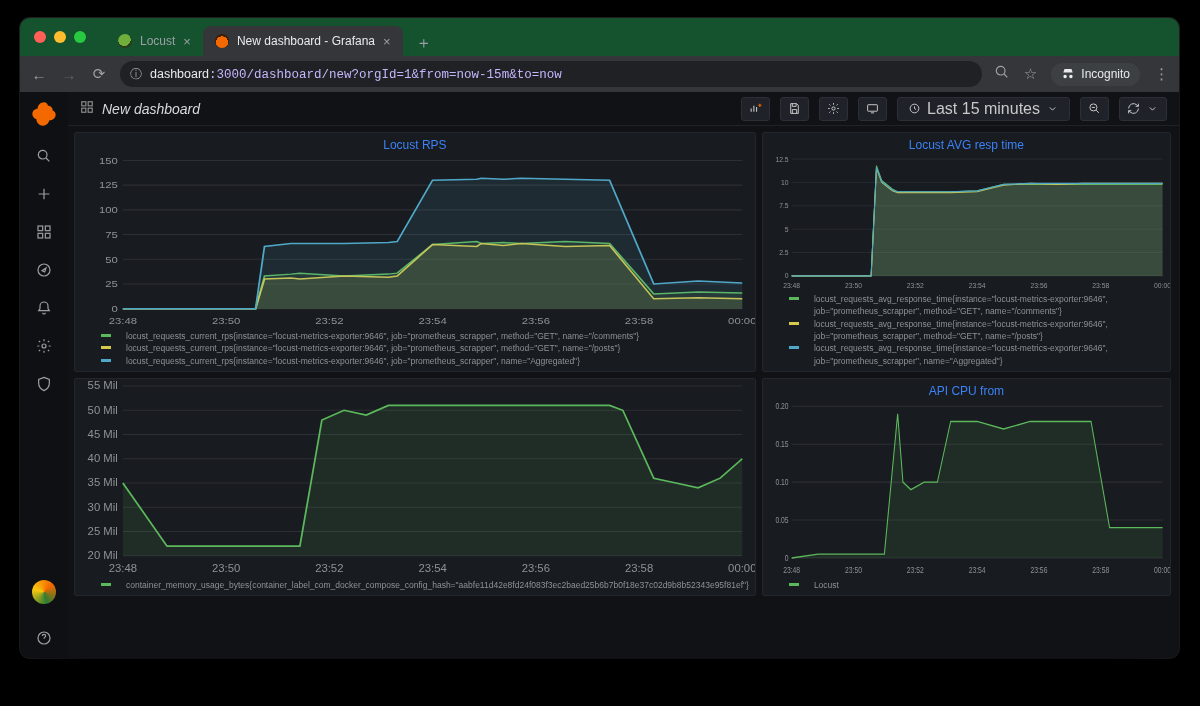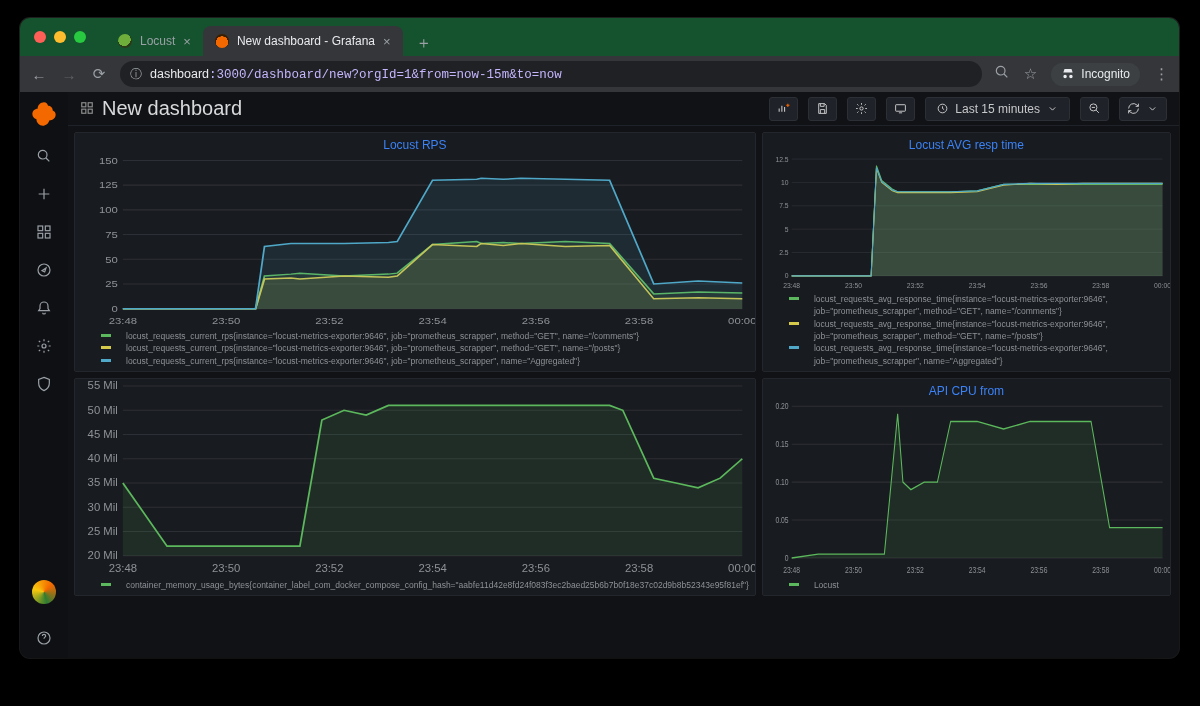--- a/index.html
+++ b/index.html
@@ -36,24 +36,24 @@
 
 .grafana { position: absolute; top: 74px; left:0; right:0; bottom:0; background:#111216; display:flex; }
 .g-side { width: 48px; background:#0e1014; display:flex; flex-direction:column; align-items:center; padding-top:8px; gap:18px; }
 .g-side .ico { color:#8e8e8e; cursor:pointer; width:20px; height:20px; display:flex; align-items:center; justify-content:center; }
 .g-side .logo { width:28px; height:28px; }
 .g-side .spacer { flex:1; }
 .g-side .avatar { width:24px; height:24px; border-radius:50%; background: conic-gradient(from 45deg,#f46800,#2e7d32,#f9c80e,#f46800); margin-bottom:6px; }
 
 .g-main { flex:1; display:flex; flex-direction:column; }
 .g-top { height:34px; display:flex; align-items:center; padding:0 12px; gap:10px; border-bottom:1px solid #1f2228; }
-.g-top .title { display:flex; align-items:center; gap:8px; color:#d8d9da; font-size:20px; }
+.g-top .title { display:flex; align-items:center; gap:8px; color:#d8d9da; font-size:14px;font-style:italic; }
 .g-top .title .grid-ico { color:#8e8e8e; }
 .g-top .grow { flex:1; }
-.g-top .tool { height:24px; min-width:28px; padding:0 7px; background:#1f2228; border:1px solid #2c2f36; border-radius:3px; display:flex; align-items:center; justify-content:center; color:#c7c8ca; font-size:12px; gap:6px; cursor:pointer; }
+.g-top .tool { height:24px; min-width:28px; padding:0 7px; background:#1f2228; border:1px solid #2c2f36; border-radius:3px; display:flex; align-items:center; justify-content:center; color:#c7c8ca; font-size:16px; gap:6px; cursor:pointer; }
 .g-top .tool svg { width:13px; height:13px; stroke:#c7c8ca; fill:none; }
 
 .panels { flex:1; display:grid; grid-template-columns:1fr 1fr; grid-template-rows:240px 218px; gap:6px; padding:6px 8px 6px 6px; overflow:hidden; }
 .panel { background:#181b1f; border:1px solid #23262c; border-radius:2px; display:flex; flex-direction:column; }
 .panel .ptitle { text-align:center; font-size:12px; color:#3b82f6; padding:5px 0 2px; }
 .panel .plot { flex:1; position:relative; }
 .panel .legend { font-size:8.5px; color:#8e9297; padding:2px 6px 4px 26px; line-height:1.45; }
 .panel .legend .row { display:flex; align-items:flex-start; gap:15px; }
 .panel .legend .swatch { width:10px; height:3px; margin-top:4px; flex:0 0 10px; }
 

